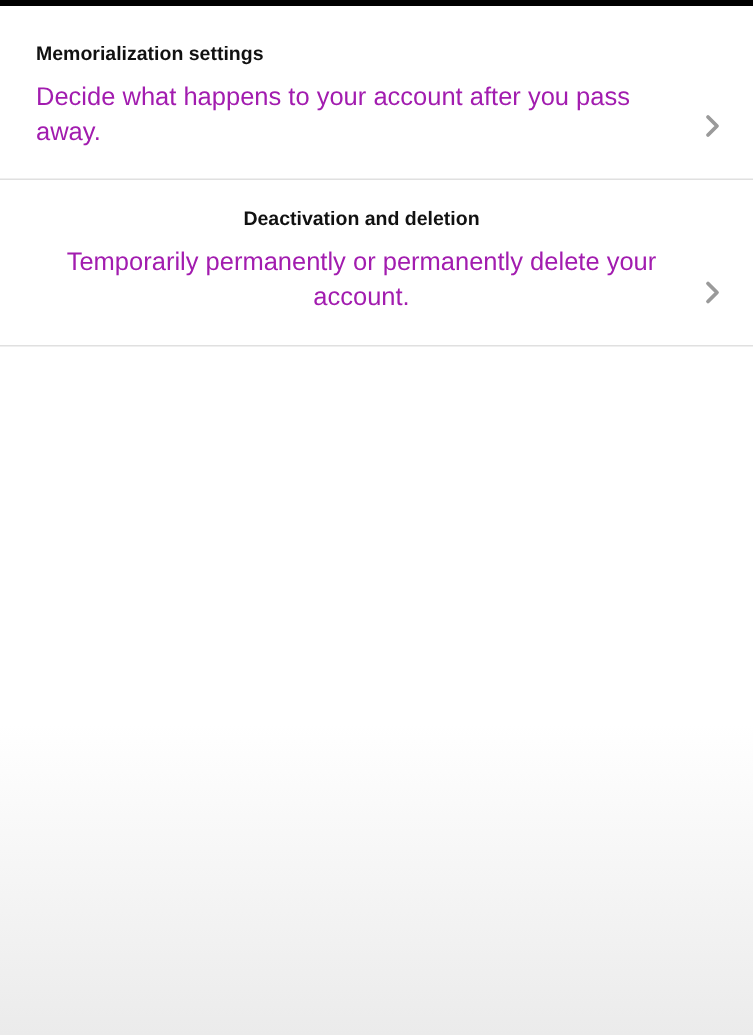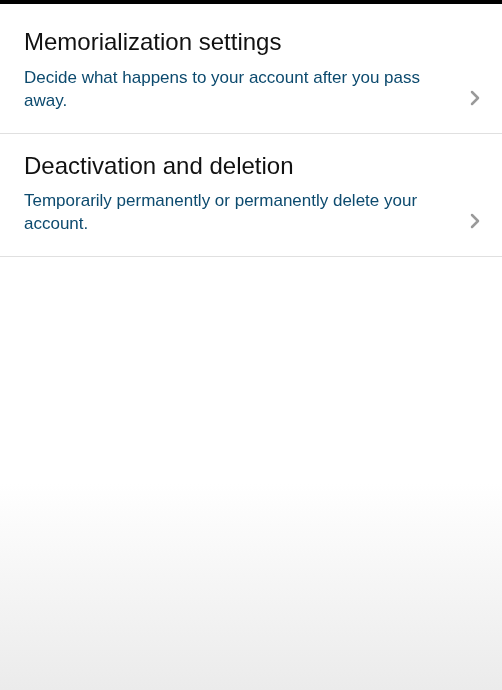--- a/index.html
+++ b/index.html
@@ -22,35 +22,36 @@
     .settings-item {
       display: flex;
       align-items: center;
       padding: 0 18px 20px 24px;
       border-bottom: 1px solid #e0e0e0;
       cursor: pointer;
       margin-bottom: 18px;
     }
     .settings-item:last-child {
       margin-bottom: 16px;
+      text-align: center;
     }
     .item-text {
       flex: 1;
       padding-right: 8px;
     }
     .item-title {
-      font-size: 24px;
-      font-weight: 400;
+      font-size: 13px;
+      font-weight: 700;
       color: #111111;
       margin-bottom: 10px;
       line-height: 1.2;
     }
     .item-description {
       font-size: 17px;
-      color: #0c4a6e;
+      color: #a21caf;
       line-height: 1.35;
       font-weight: 400;
     }
     .chevron {
       flex-shrink: 0;
       width: 18px;
       height: 18px;
       display: flex;
       align-items: center;
       justify-content: center;

